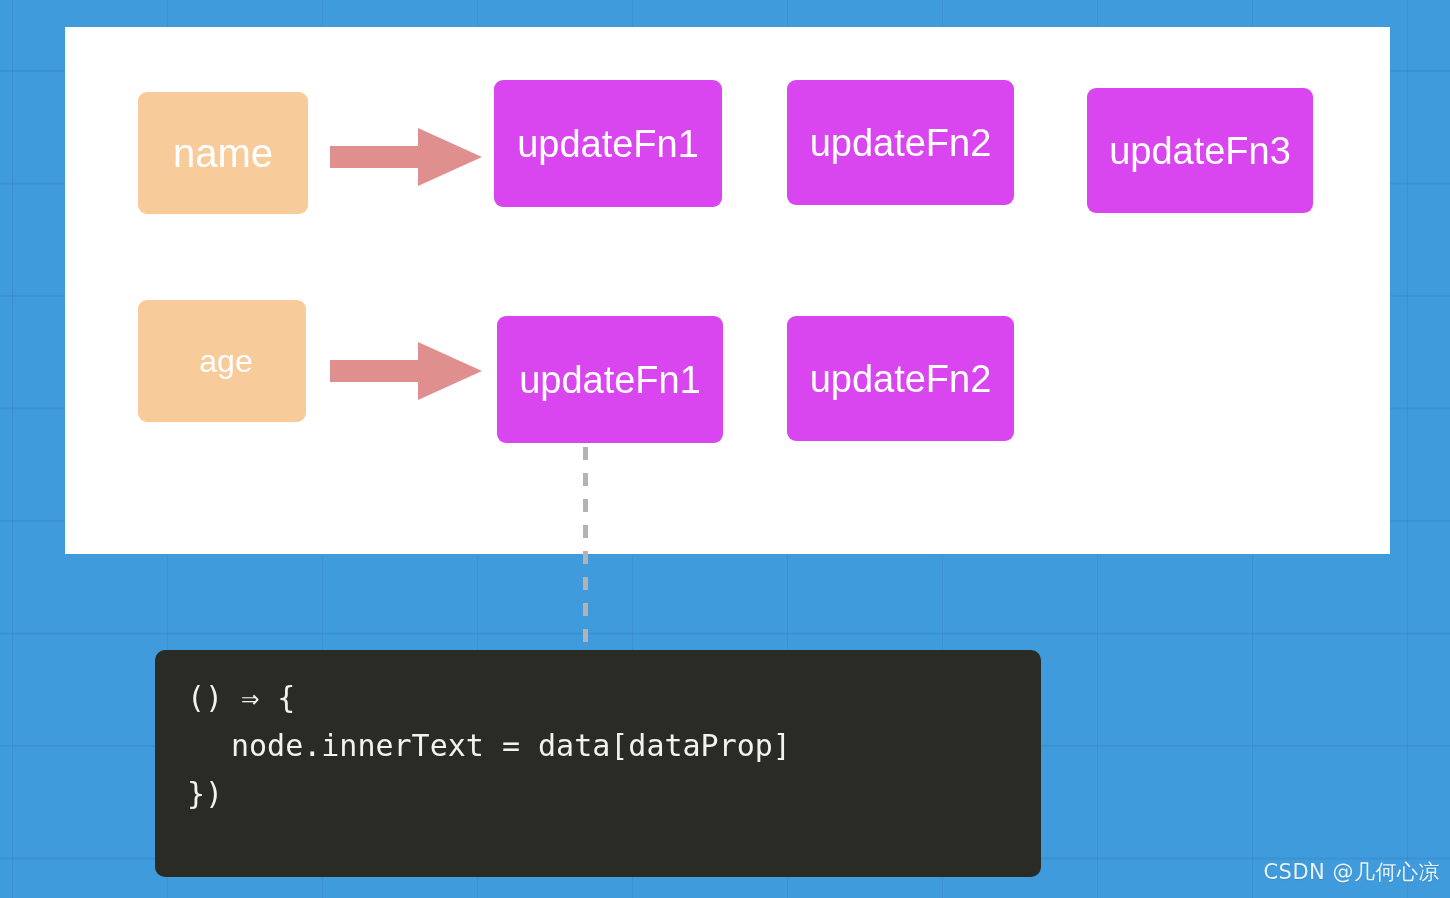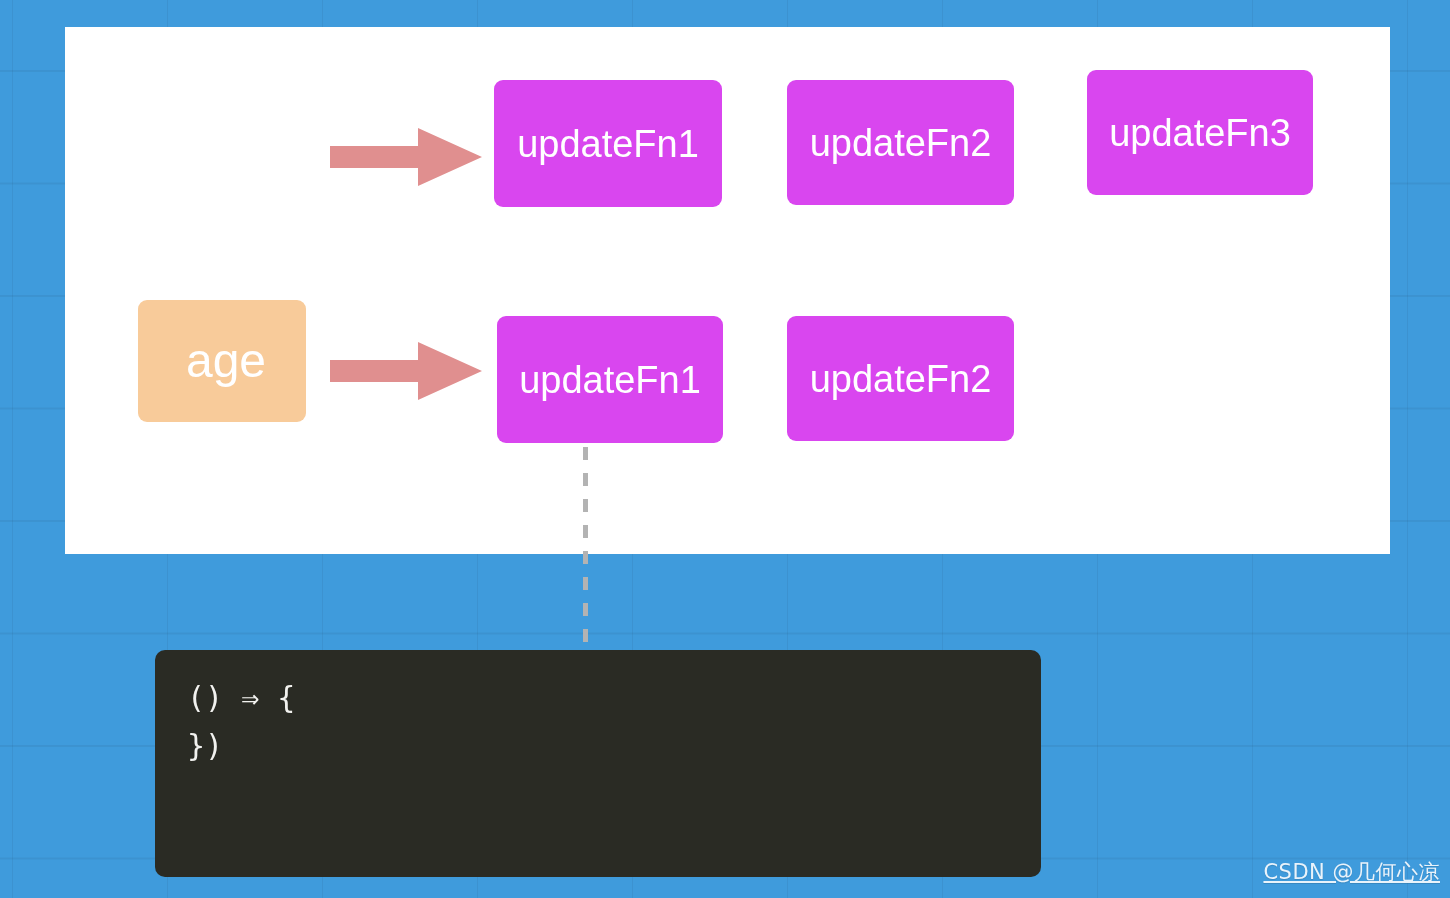--- a/index.html
+++ b/index.html
@@ -60,25 +60,25 @@
     line-height: 1;
     font-weight: 400;
   }
 
   
   #box-name      { left: 138px; top: 92px;  width: 170px; height: 122px; }
   #box-name .node-label { font-size: 40px; }
 
   #box-fn1-name  { left: 494px; top: 80px;  width: 228px; height: 127px; }
   #box-fn2-name  { left: 787px; top: 80px;  width: 227px; height: 125px; }
-  #box-fn3-name  { left: 1087px; top: 70px; width: 226px; height: 125px; }
+  #box-fn3-name  { left: 1087px; top: 88px; width: 226px; height: 125px; }
 
   
   #box-age       { left: 138px; top: 300px; width: 168px; height: 122px; }
-  #box-age .node-label { font-size: 48px; margin-left: 8px; }
+  #box-age .node-label { font-size: 32px; margin-left: 8px; }
 
   #box-fn1-age   { left: 497px; top: 316px; width: 226px; height: 127px; }
   #box-fn2-age   { left: 787px; top: 316px; width: 227px; height: 125px; }
 
   #box-fn1-name .node-label,
   #box-fn2-name .node-label,
   #box-fn3-name .node-label,
   #box-fn1-age .node-label,
   #box-fn2-age .node-label { font-size: 38px; }
 
@@ -129,32 +129,34 @@
   
   #watermark {
     position: absolute;
     right: 10px;
     bottom: 12px;
     color: #e9f3fb;
     font-size: 21px;
     letter-spacing: 0.5px;
     text-shadow: 0 1px 1px rgba(0,0,0,0.12);
     font-family: "DejaVu Sans", "Liberation Sans", sans-serif;
-    text-decoration: underline;
   }
 </style>
 </head>
 <body>
 
 <div id="stage">
 
   <div id="grid"></div>
 
   <div id="white-panel"></div>
 
+  <div class="node-box light" id="box-name">
+    <span class="node-label">name</span>
+  </div>
 
   <svg class="arrow" id="arrow-name" viewBox="0 0 152 62">
     <path d="M0,20 L88,20 L88,2 L152,31 L88,60 L88,42 L0,42 Z" fill="#e08f8f"></path>
   </svg>
 
   <div class="node-box dark" id="box-fn1-name">
     <span class="node-label">updateFn1</span>
   </div>
 
   <div class="node-box dark" id="box-fn2-name">
@@ -178,18 +180,19 @@
   </div>
 
   <div class="node-box dark" id="box-fn2-age">
     <span class="node-label">updateFn2</span>
   </div>
 
   <div id="dashed-connector"></div>
 
   <div id="code-block">
     <div class="code-line">() ⇒ {</div>
+    <div class="code-line indent">node.innerText = data[dataProp]</div>
     <div class="code-line">})</div>
   </div>
 
   <div id="watermark">CSDN @几何心凉</div>
 
 </div>
 
 </body></html>

